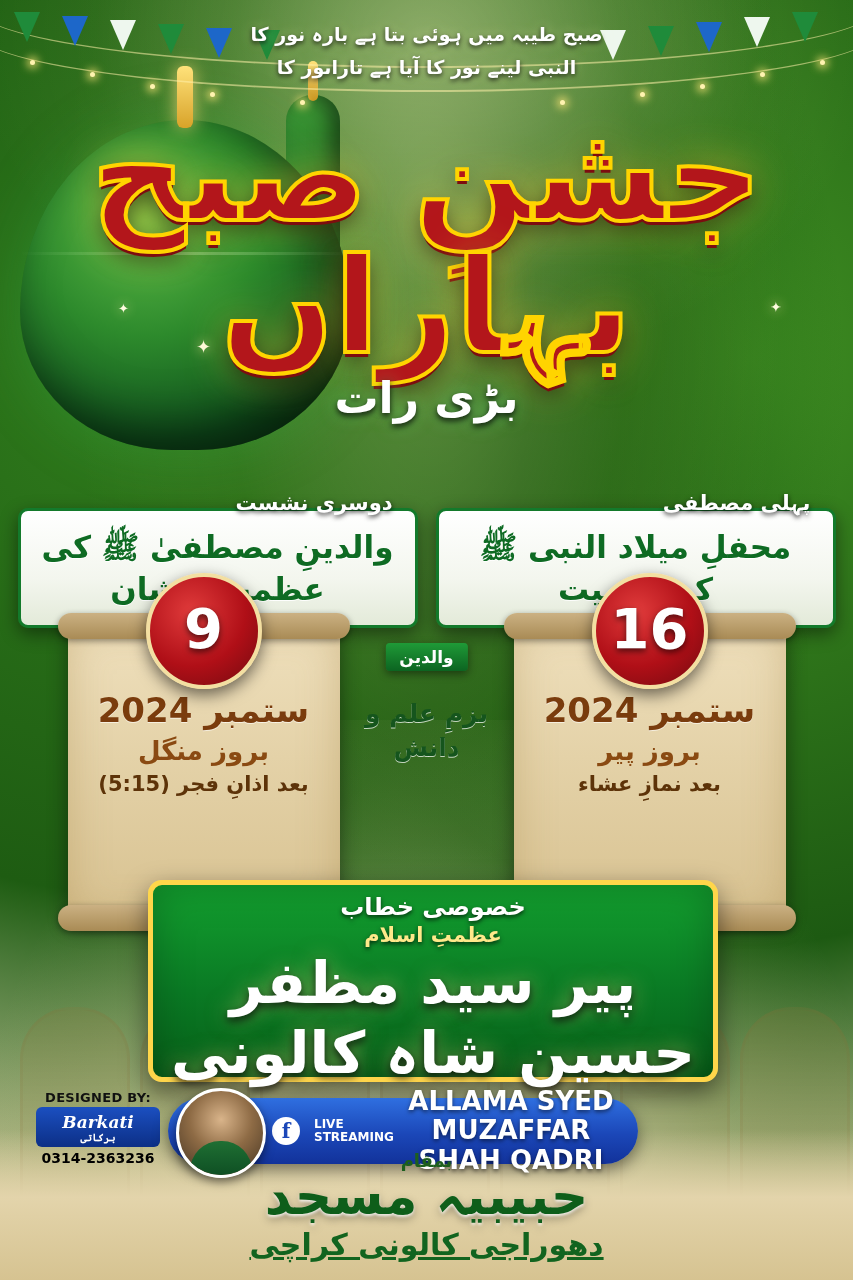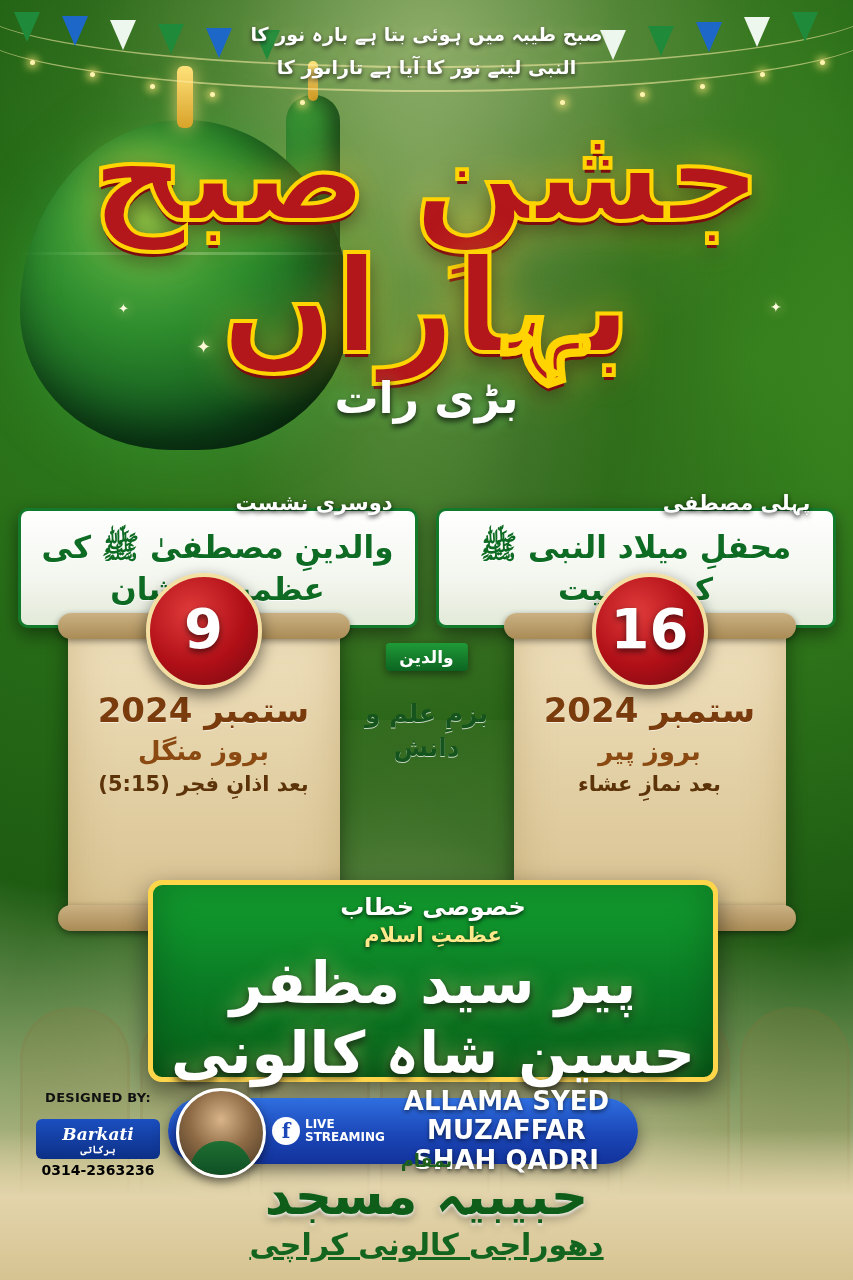--- a/index.html
+++ b/index.html
@@ -316,21 +316,21 @@
     left: 36px; top: 1090px;
     width: 124px;
     text-align: center;
     z-index: 8;
   }
   .designer .dtitle {
     font-size: 13px; font-weight: bold; color: #111;
     letter-spacing: .3px;
   }
   .designer .dlogo {
-    margin-top: 14px;
+    margin-top: 2px;
     background: linear-gradient(180deg, #1b4fc0, #0c2f86);
     border-radius: 6px;
     color: #fff;
     padding: 5px 4px 4px;
     font-size: 17px;
     font-family: "DejaVu Serif", "Liberation Serif", serif;
     font-style: italic;
     font-weight: bold;
   }
   .designer .dlogo small {
@@ -374,21 +374,21 @@
     background: #ffffff;
     color: #1b47b8;
     font-weight: bold;
     font-size: 20px;
     line-height: 28px;
     text-align: center;
     font-family: "DejaVu Serif", "Liberation Serif", serif;
     flex: none;
   }
   .live-strip .livetxt {
-    margin-left: 5px;
+    margin-left: 14px;
     color: #fff; font-size: 12px; font-weight: bold; line-height: 1.05;
     text-align: left;
     flex: none;
   }
   .live-strip .names {
     flex: 1;
     text-align: center;
     color: #ffffff;
     font-size: 26px;
     font-weight: bold;

